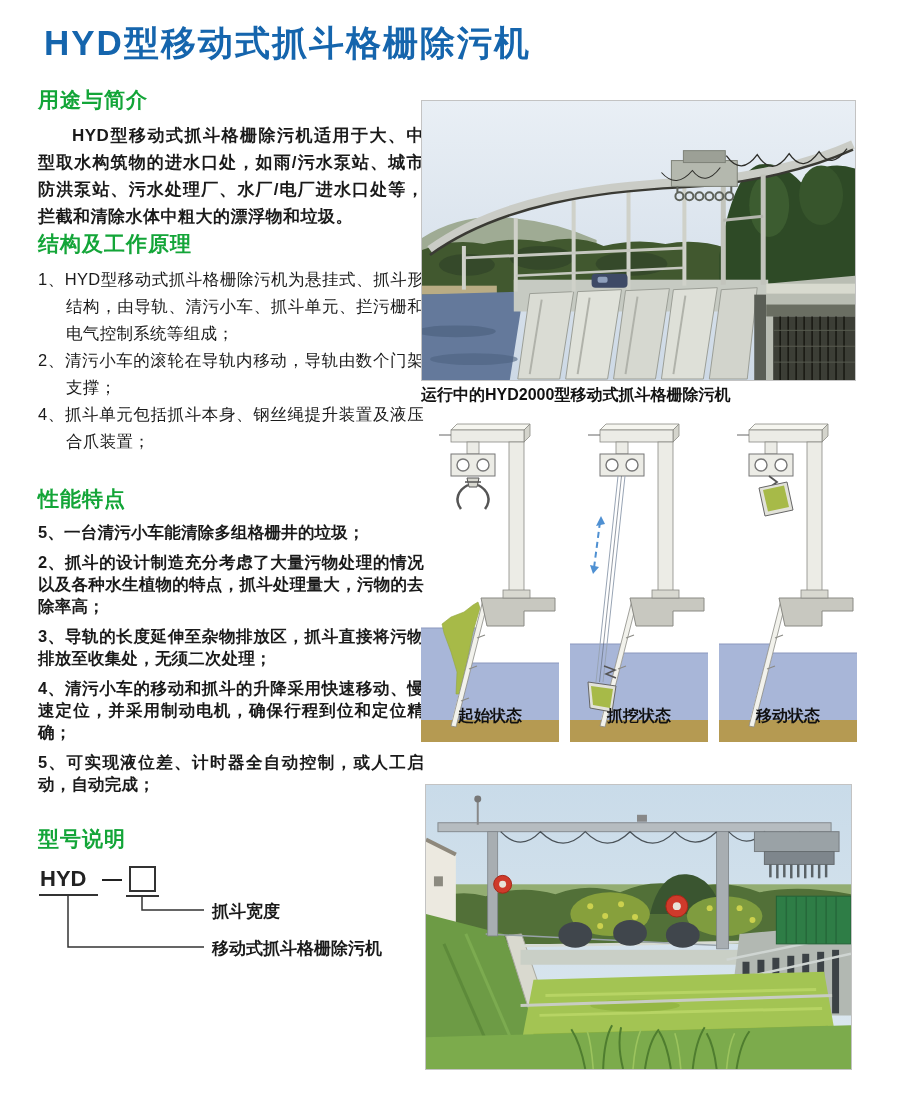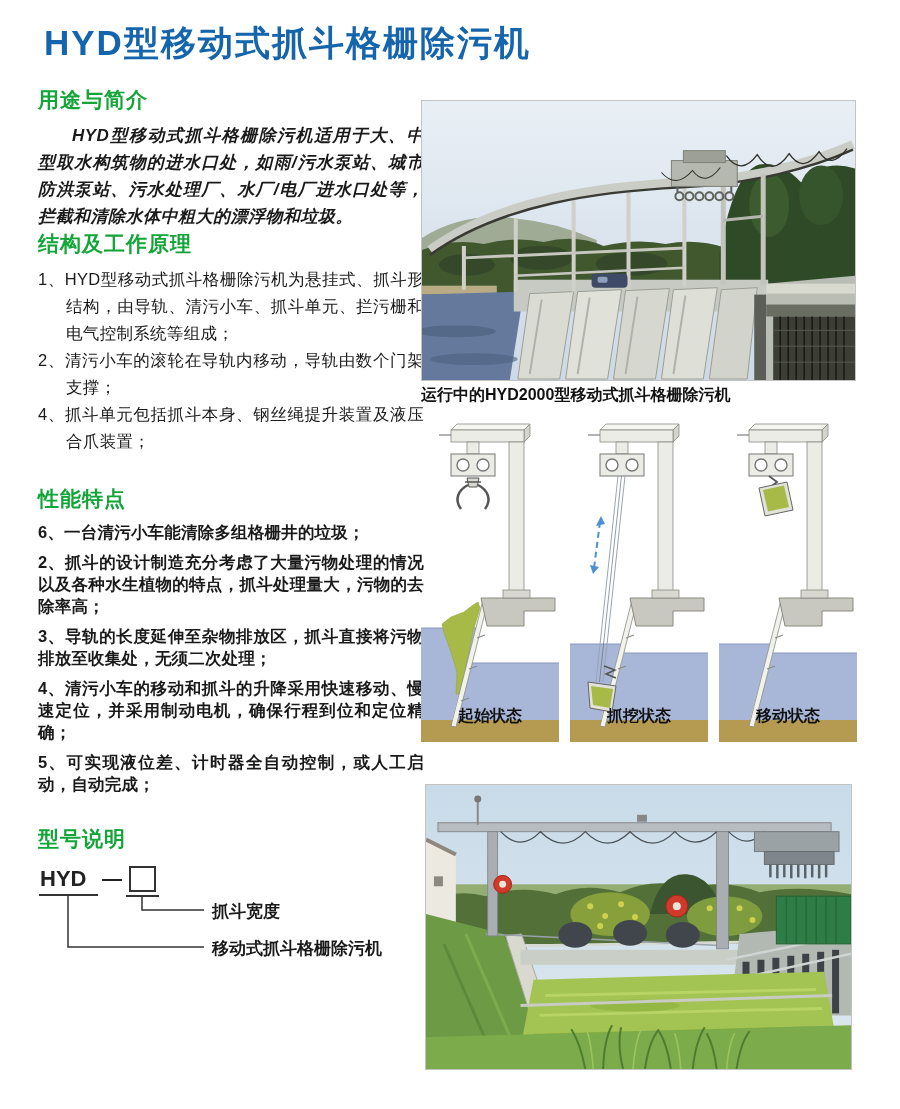--- a/index.html
+++ b/index.html
@@ -5,21 +5,21 @@
   html,body{margin:0;padding:0;background:#ffffff;}
   .page{position:relative;width:900px;height:1109px;background:#fff;overflow:hidden;
         font-family:"Liberation Sans","DejaVu Sans",sans-serif;color:#1a1a1a;}
 
   .main-title{position:absolute;left:44px;top:20px;font-size:35px;font-weight:bold;
               color:#1565ad;letter-spacing:2px;white-space:nowrap;}
 
   .left-col{position:absolute;left:38px;top:86px;width:386px;}
   .sec-heading{font-size:21px;font-weight:bold;color:#13a538;margin:0 0 8px 0;letter-spacing:1px;}
   .intro-body{margin:0;font-size:17px;line-height:27px;font-weight:600;text-indent:2em;
-              text-align:justify;letter-spacing:0.5px;font-style:italic;}
+              text-align:justify;letter-spacing:0.5px;}
   .h-structure{}
   .list-hang{margin:0;padding:0;list-style:none;font-size:16.5px;line-height:27px;font-weight:400;
              text-align:justify;letter-spacing:0.3px;}
   .list-hang li{padding-left:1.7em;text-indent:-1.7em;}
   .h-features{margin-top:30px;}
   .list-flush{margin:0;padding:0;list-style:none;font-size:16.5px;line-height:22px;font-weight:600;
               text-align:justify;letter-spacing:0.2px;}
   .list-flush li{margin-bottom:8px;}
   .h-model{margin-top:30px;}
   .model-diagram{margin-top:12px;}
@@ -53,21 +53,21 @@
 
     <h2 class="sec-heading h-structure">结构及工作原理</h2>
     <ul class="list-hang">
       <li>1、HYD型移动式抓斗格栅除污机为悬挂式、抓斗形结构，由导轨、清污小车、抓斗单元、拦污栅和电气控制系统等组成；</li>
       <li>2、清污小车的滚轮在导轨内移动，导轨由数个门架支撑；</li>
       <li>4、抓斗单元包括抓斗本身、钢丝绳提升装置及液压合爪装置；</li>
     </ul>
 
     <h2 class="sec-heading h-features">性能特点</h2>
     <ul class="list-flush">
-      <li>6、一台清污小车能清除多组格栅井的垃圾；</li>
+      <li>5、一台清污小车能清除多组格栅井的垃圾；</li>
       <li>2、抓斗的设计制造充分考虑了大量污物处理的情况以及各种水生植物的特点，抓斗处理量大，污物的去除率高；</li>
       <li>3、导轨的长度延伸至杂物排放区，抓斗直接将污物排放至收集处，无须二次处理；</li>
       <li>4、清污小车的移动和抓斗的升降采用快速移动、慢速定位，并采用制动电机，确保行程到位和定位精确；</li>
       <li>5、可实现液位差、计时器全自动控制，或人工启动，自动完成；</li>
     </ul>
 
     <h2 class="sec-heading h-model">型号说明</h2>
 
     <svg class="model-diagram" width="386" height="100" viewBox="0 0 386 100">
       <text x="2" y="21" font-size="22" font-weight="bold" fill="#222">HYD</text>

